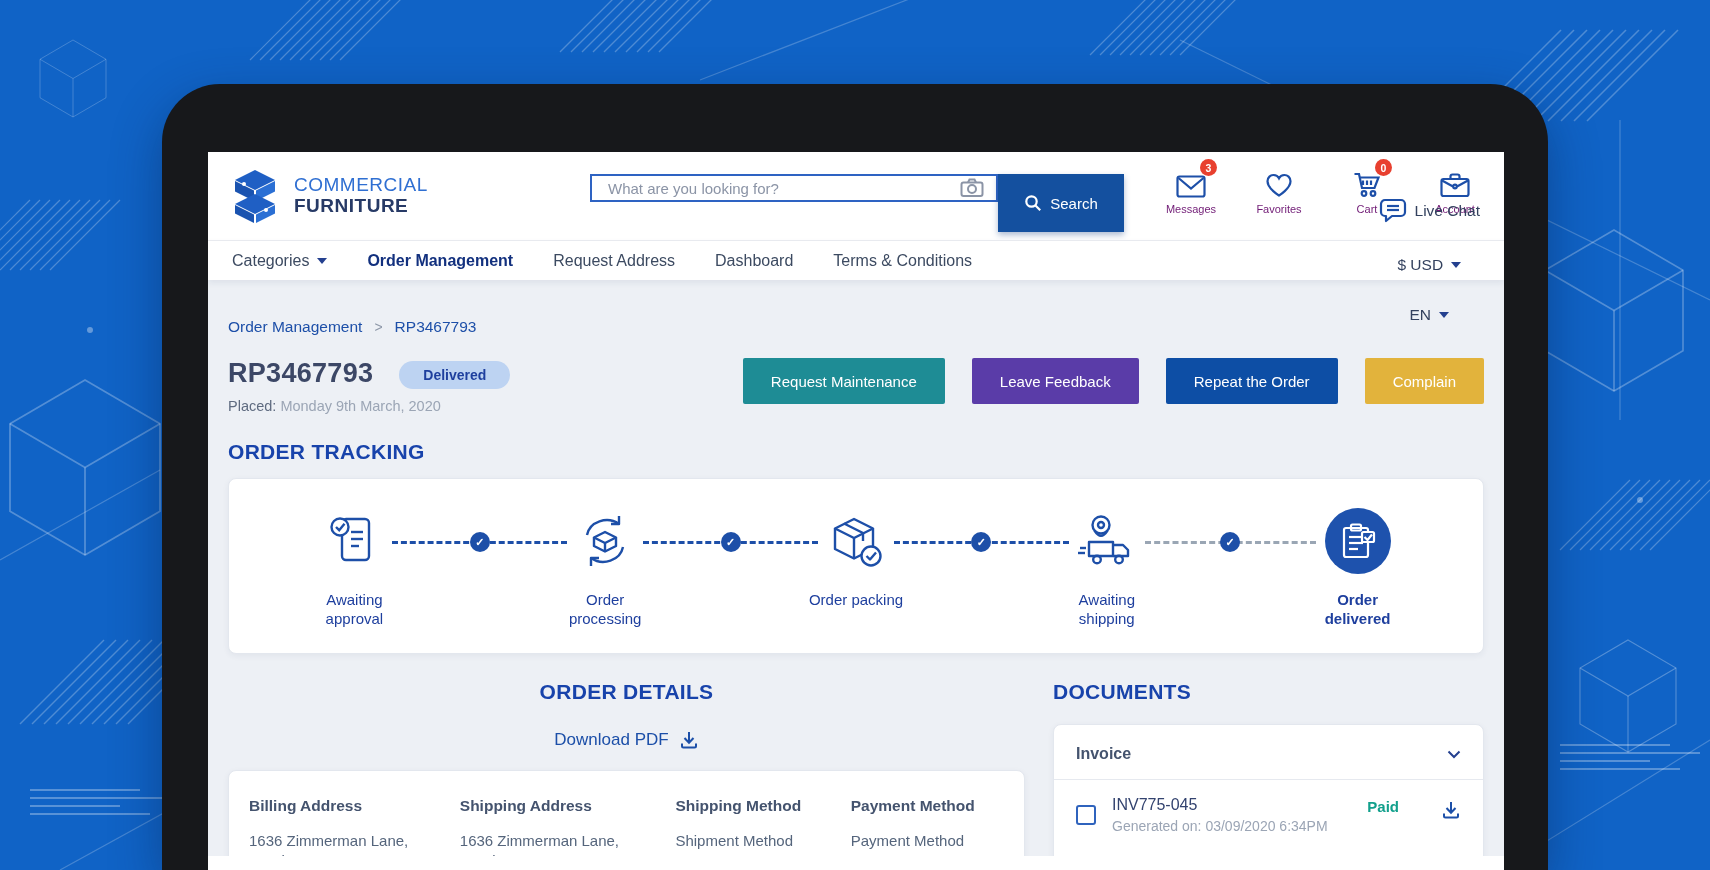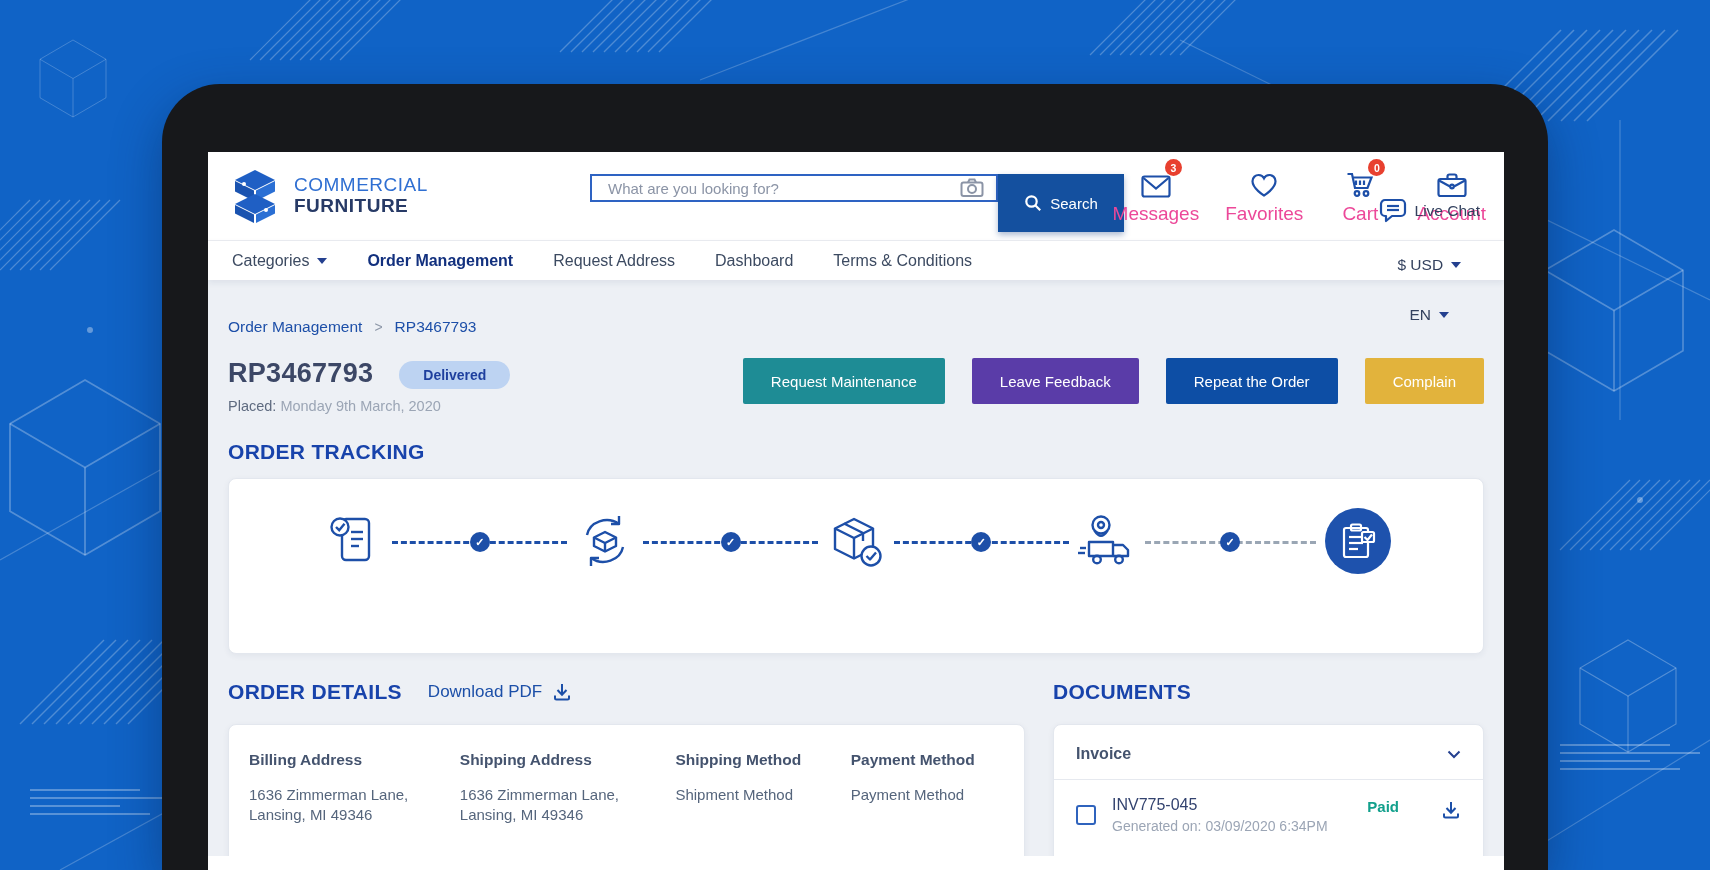--- a/index.html
+++ b/index.html
@@ -28,21 +28,21 @@
   .search-box input { flex:1; border:none; outline:none; font-size:15px; color:#4a566b;
                       font-family:"Liberation Sans", sans-serif; }
   .search-box input::placeholder { color:#8b94a6; }
   .search-btn { width:126px; height:58px; background:#14509f; color:#fff; border:none; cursor:pointer;
                 display:flex; align-items:center; justify-content:center; gap:8px; font-size:15px;
                 font-family:"Liberation Sans", sans-serif; box-shadow:0 3px 6px rgba(20,60,130,.35); }
 
   .header-actions { position:absolute; right:18px; top:14px; display:flex; gap:26px; }
   .h-action { display:flex; flex-direction:column; align-items:center; gap:5px; min-width:62px; cursor:pointer; }
   .h-icon { position:relative; height:32px; display:flex; align-items:flex-end; }
-  .h-label { font-size:19px; color:#ec4899; }
+  .h-label { font-size:11px; color:#701a75; }
   .badge { position:absolute; top:-7px; right:-11px; min-width:17px; height:17px; padding:0 4px;
            background:#e8402f; border-radius:9px; color:#fff; font-size:10.5px; font-weight:bold;
            display:flex; align-items:center; justify-content:center; }
 
   
   .nav-bar { height:40px; border-top:1px solid #e8eaef; display:flex; align-items:center;
              padding:0 24px; gap:40px; background:#fff; position:relative; z-index:3;
              box-shadow:0 3px 6px rgba(40,60,100,.08); }
   .nav-item { font-size:16px; color:#3c4a61; display:flex; align-items:center; gap:8px; cursor:pointer; white-space:nowrap; }
   .nav-item.active { color:#12307e; font-weight:bold; }
@@ -93,21 +93,21 @@
                width:20px; height:20px; border-radius:50%; background:#1d4fa8; color:#fff;
                font-size:11px; font-weight:bold; display:flex; align-items:center; justify-content:center; }
   .track-labels { display:grid; grid-template-columns:repeat(5,1fr); margin-top:12px; }
   .step-label { text-align:center; font-size:15px; color:#1e3f9e; line-height:1.25; max-width:110px;
                 margin:0 auto; }
   .step-label.current { font-weight:bold; }
 
   .bottom-section { margin-top:26px; display:flex; gap:28px; }
   .details-col { flex:0 0 797px; }
   .docs-col { flex:1; }
-  .details-head { display:flex; align-items:center; gap:26px; }
+  .details-head { display:flex; align-items:center; gap:26px;flex-direction:column; }
   .download-link { display:flex; align-items:center; gap:10px; color:#1c4fa8; font-size:17px; cursor:pointer; }
   .details-card { margin-top:20px; padding:26px 20px 40px 20px; display:grid;
                   grid-template-columns:1.22fr 1.25fr 1fr .95fr; column-gap:14px; height:200px; }
   .d-col .d-head { font-size:15.5px; font-weight:bold; color:#44536e; }
   .d-col .d-val { margin-top:16px; font-size:15px; color:#55657c; line-height:1.35; max-width:180px; }
 
   .docs-card { margin-top:20px; height:200px; }
   .doc-group { display:flex; align-items:center; justify-content:space-between; padding:20px 22px 16px 22px;
                border-bottom:1px solid #e6e9ef; cursor:pointer; }
   .doc-group-name { font-size:16px; font-weight:bold; color:#44536e; }
@@ -418,20 +418,27 @@
         <div class="connector c2">
           <span class="check-dot">✓</span>
         </div>
         <div class="connector c3">
           <span class="check-dot">✓</span>
         </div>
         <div class="connector c4 gray">
           <span class="check-dot">✓</span>
         </div>
       </div>
+      <div class="track-labels">
+        <div class="step-label">Awaiting approval</div>
+        <div class="step-label">Order processing</div>
+        <div class="step-label">Order packing</div>
+        <div class="step-label">Awaiting shipping</div>
+        <div class="step-label current">Order delivered</div>
+      </div>
     </div>
 
     <div class="bottom-section">
 
       <div class="details-col">
         <div class="details-head">
           <span class="section-title">ORDER DETAILS</span>
           <span class="download-link">
             <span>Download PDF</span>
             <svg class="ln" width="20" height="20" viewBox="0 0 20 20">

